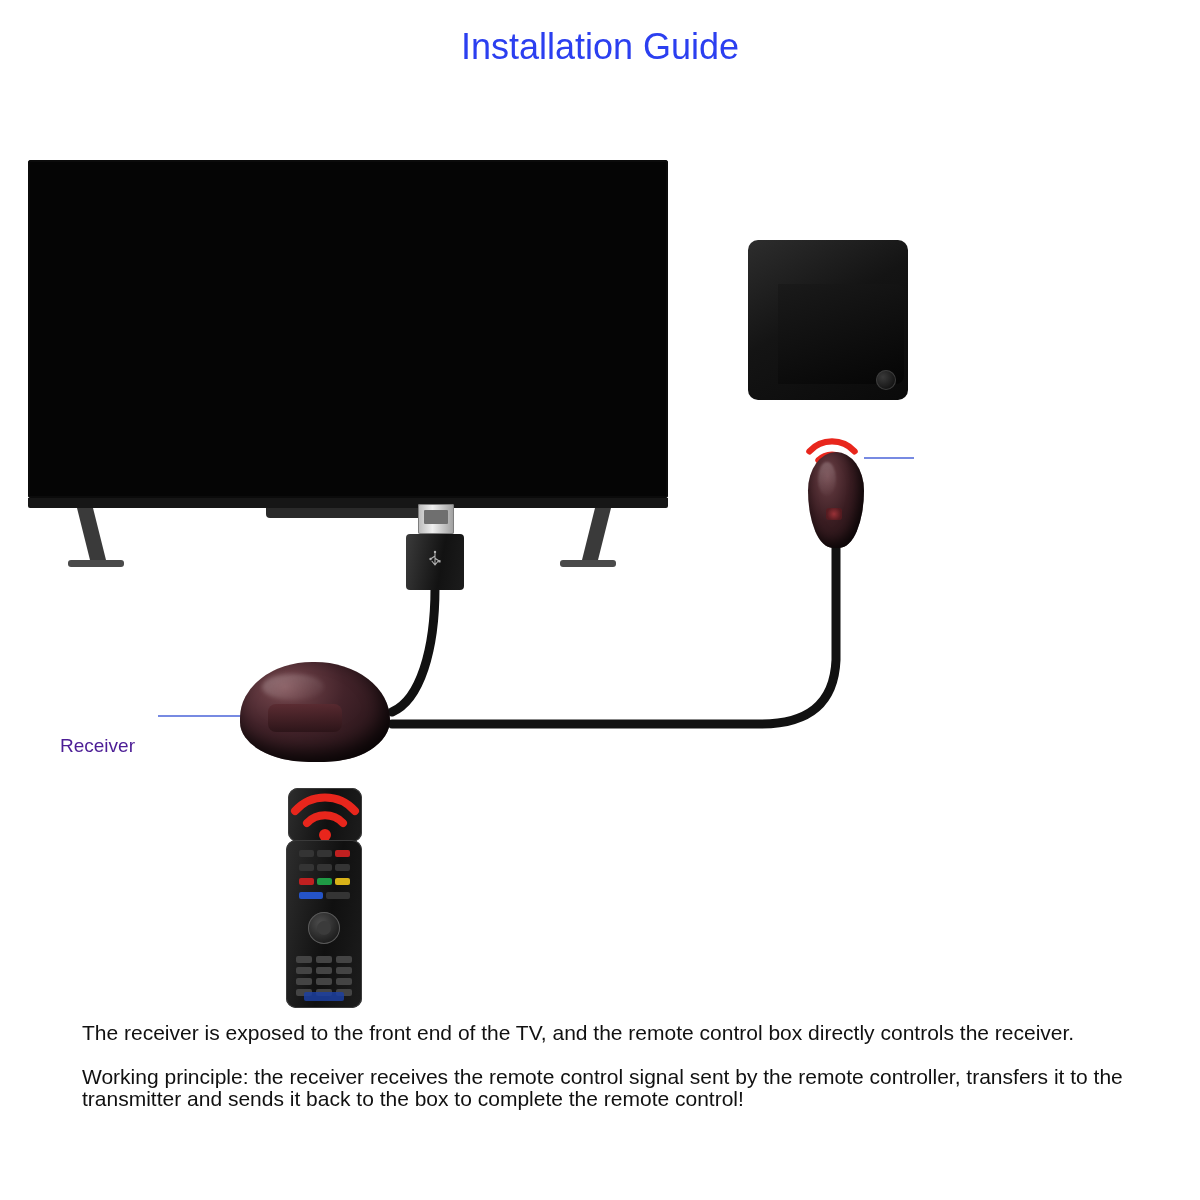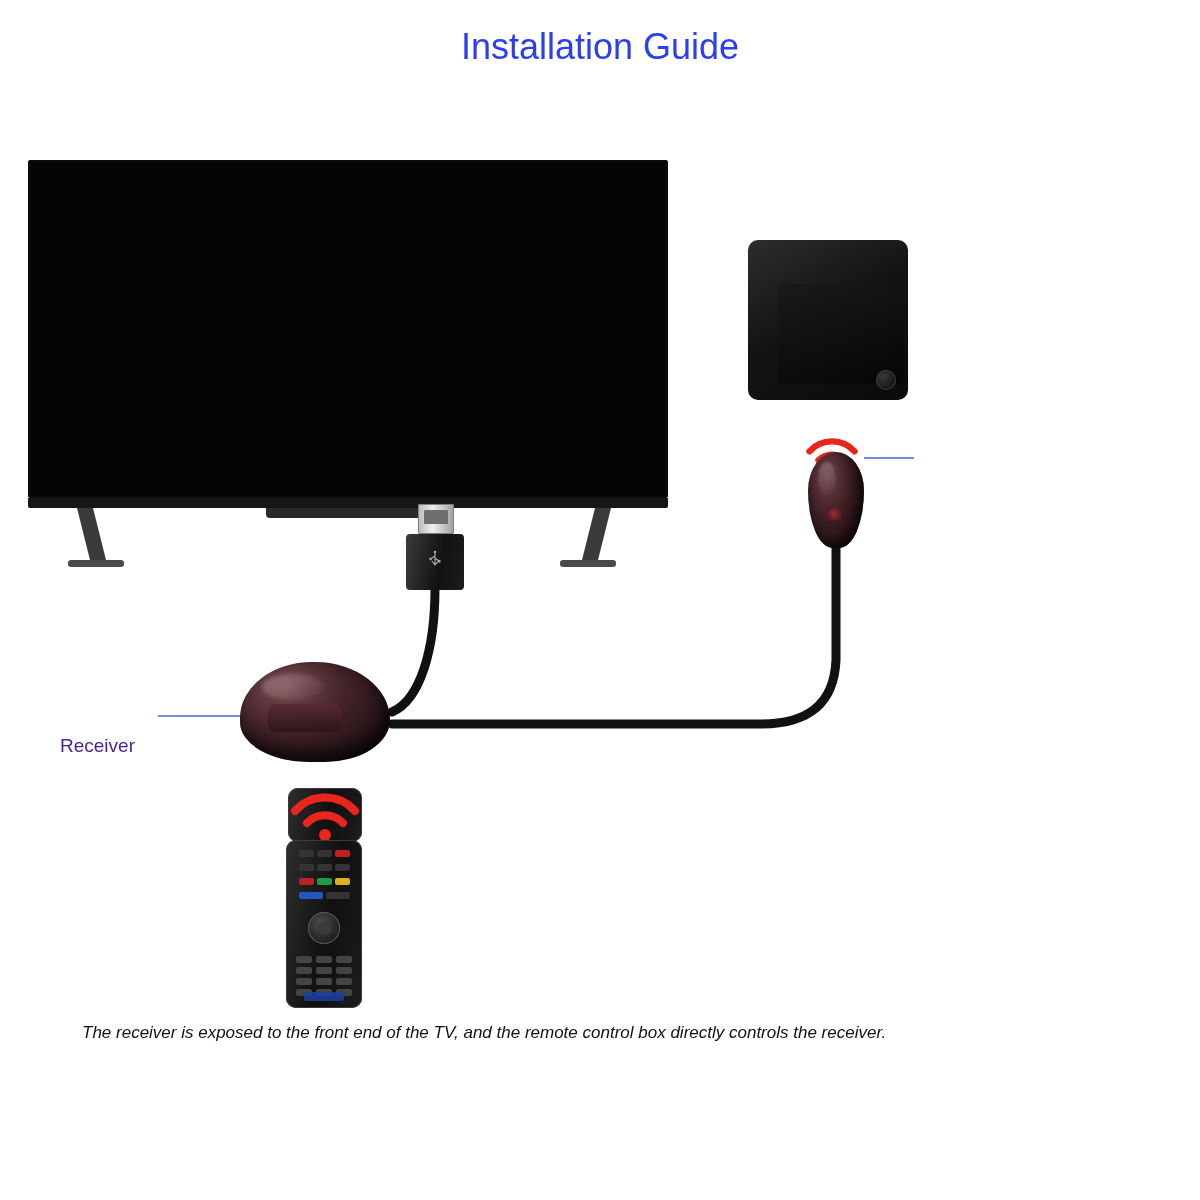--- a/index.html
+++ b/index.html
@@ -361,24 +361,23 @@
 
   
   .bottom {
     position: absolute;
     left: 82px;
     top: 1022px;
     width: 1080px;
   }
   .bottom p {
     margin: 0 0 22px 0;
-    font-size: 17px;
+    font-size: 21px;
     line-height: 22px;
     color: #111;
-    font-style: italic;
   }
 </style>
 </head>
 <body>
 
 <div id="stage">
 
   <div class="title">Installation Guide</div>
 
   <div class="tv-wrap">
@@ -482,15 +481,16 @@
       <span class="r-numkey"></span>
       <span class="r-numkey"></span>
       <span class="r-numkey"></span>
       <span class="r-numkey"></span>
     </div>
     <div class="r-brand"></div>
   </div>
 
   <div class="bottom">
     <p>The receiver is exposed to the front end of the TV, and the remote control box directly controls the receiver.</p>
+    <p>Working principle: the receiver receives the remote control signal sent by the remote controller, transfers it to the transmitter and sends it back to the box to complete the remote control!</p>
   </div>
 
 </div>
 
 </body></html>

